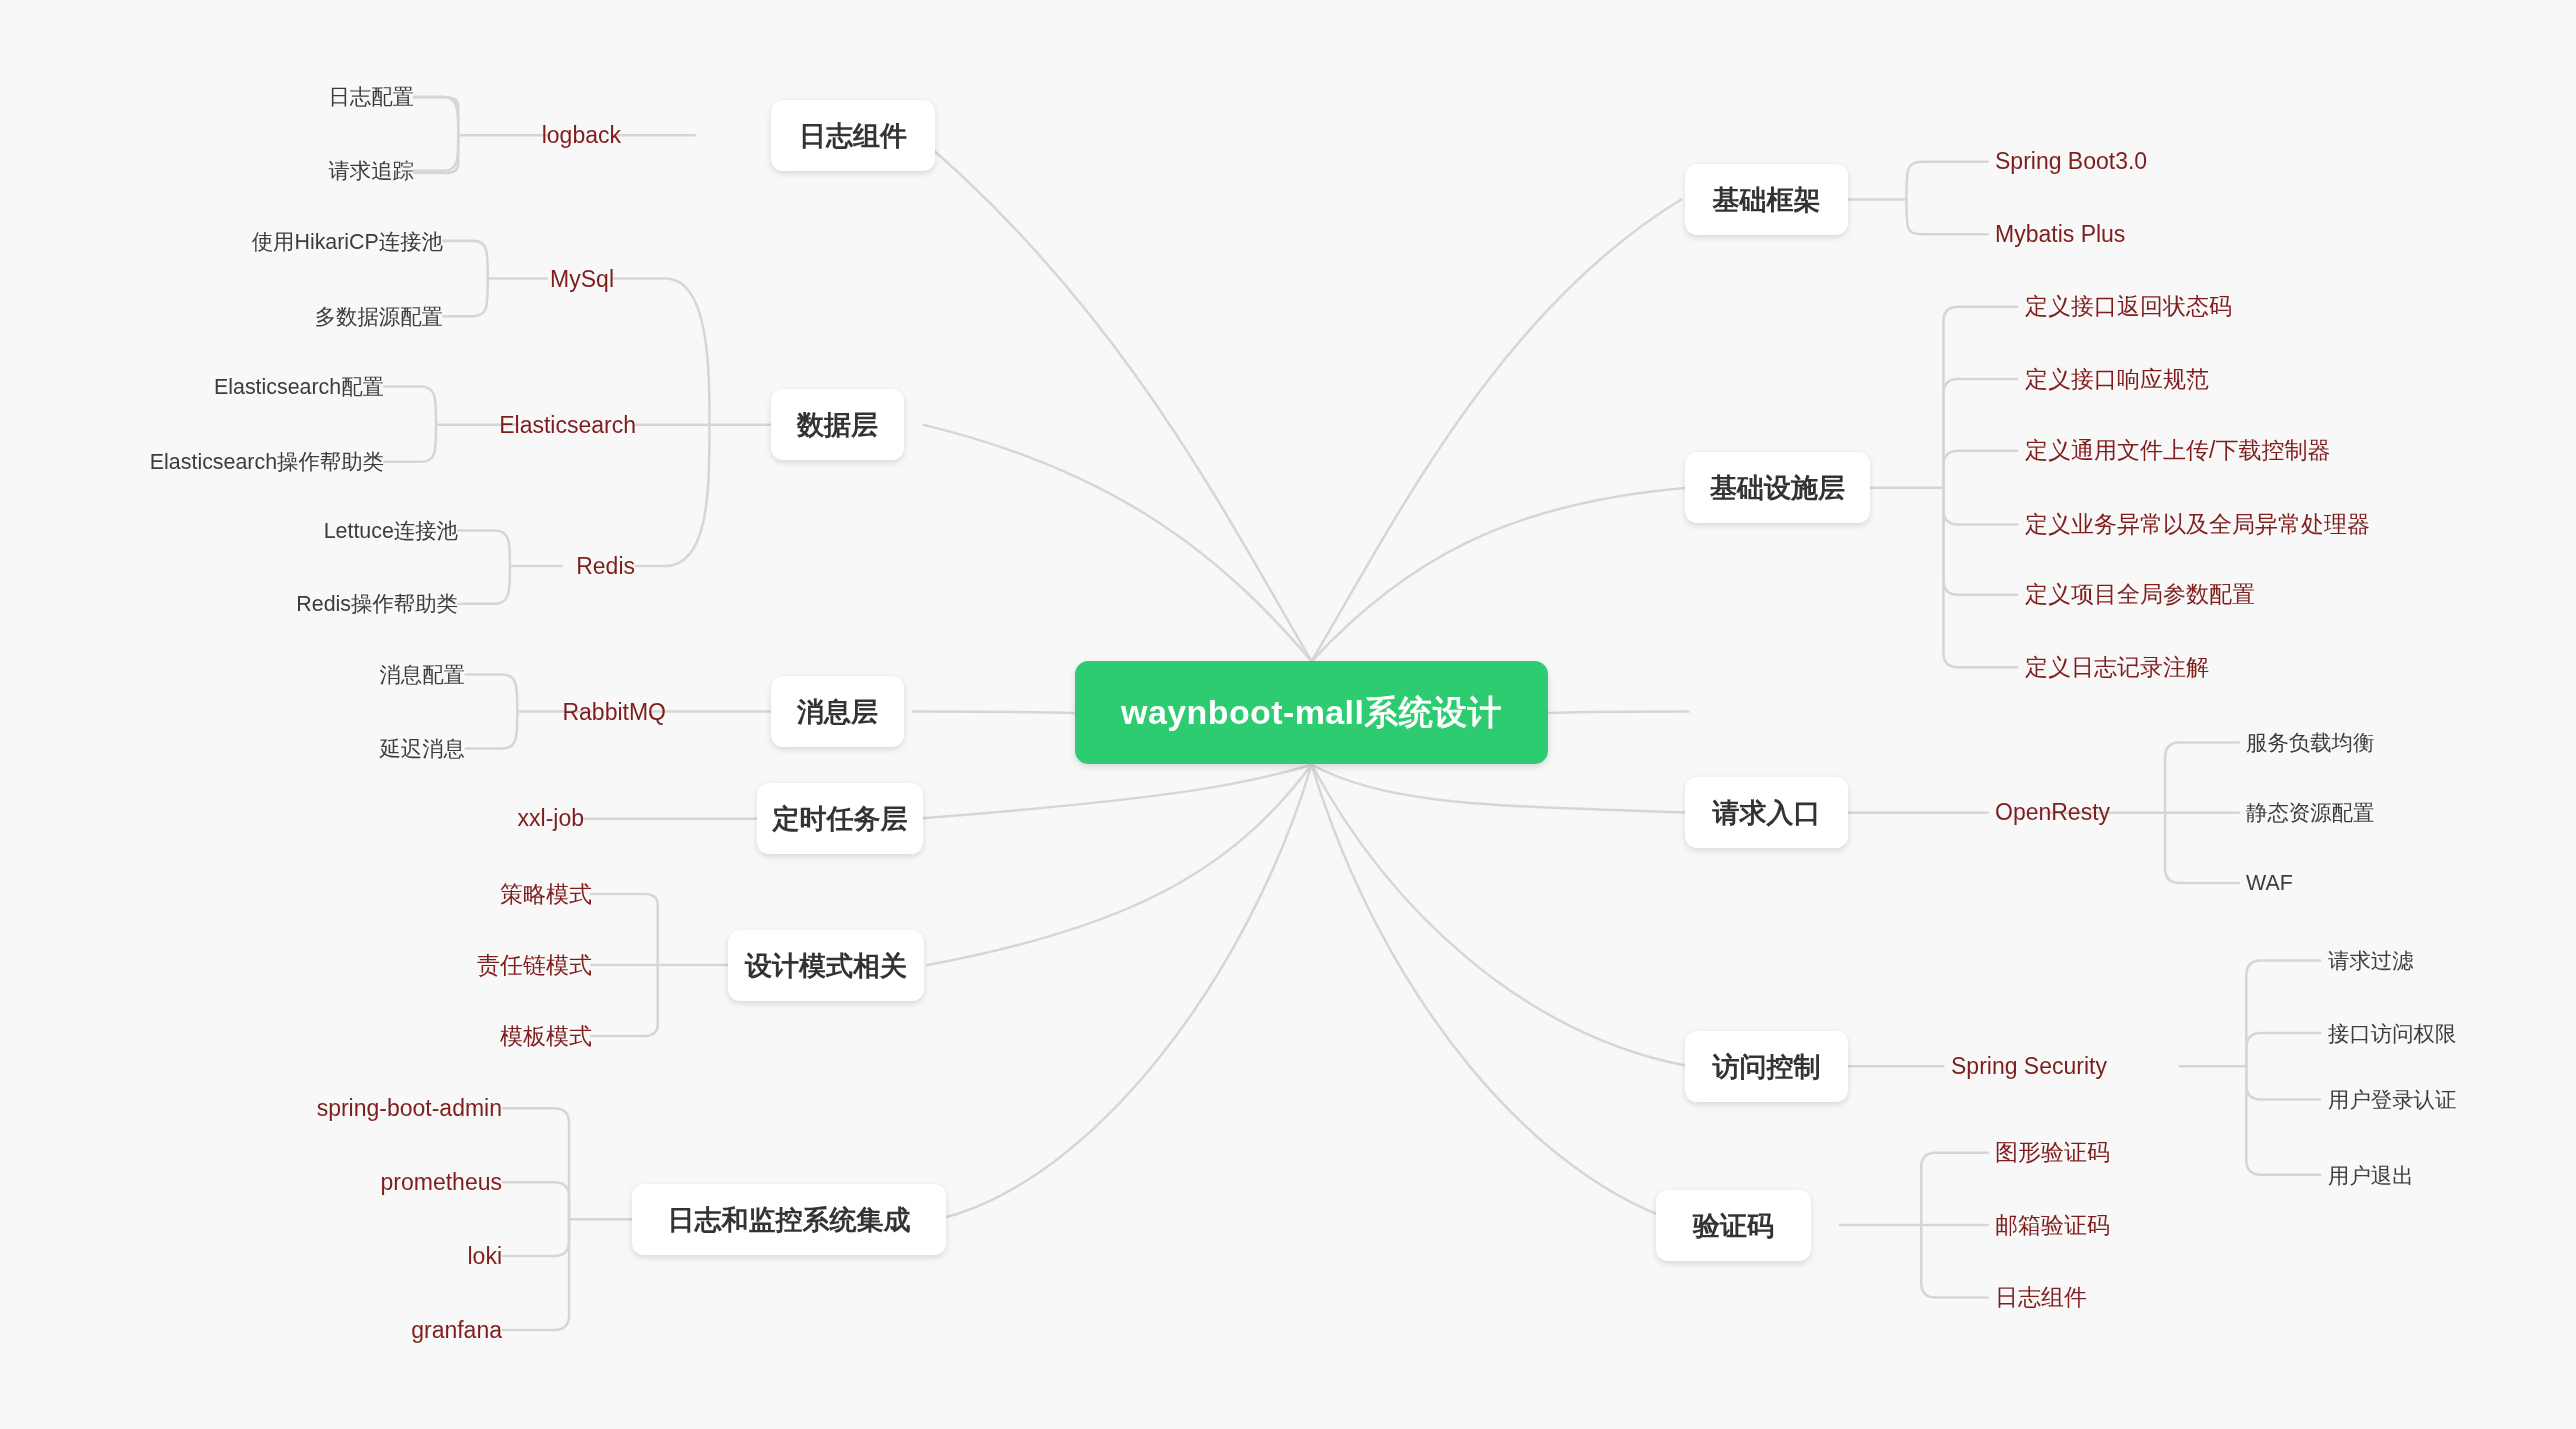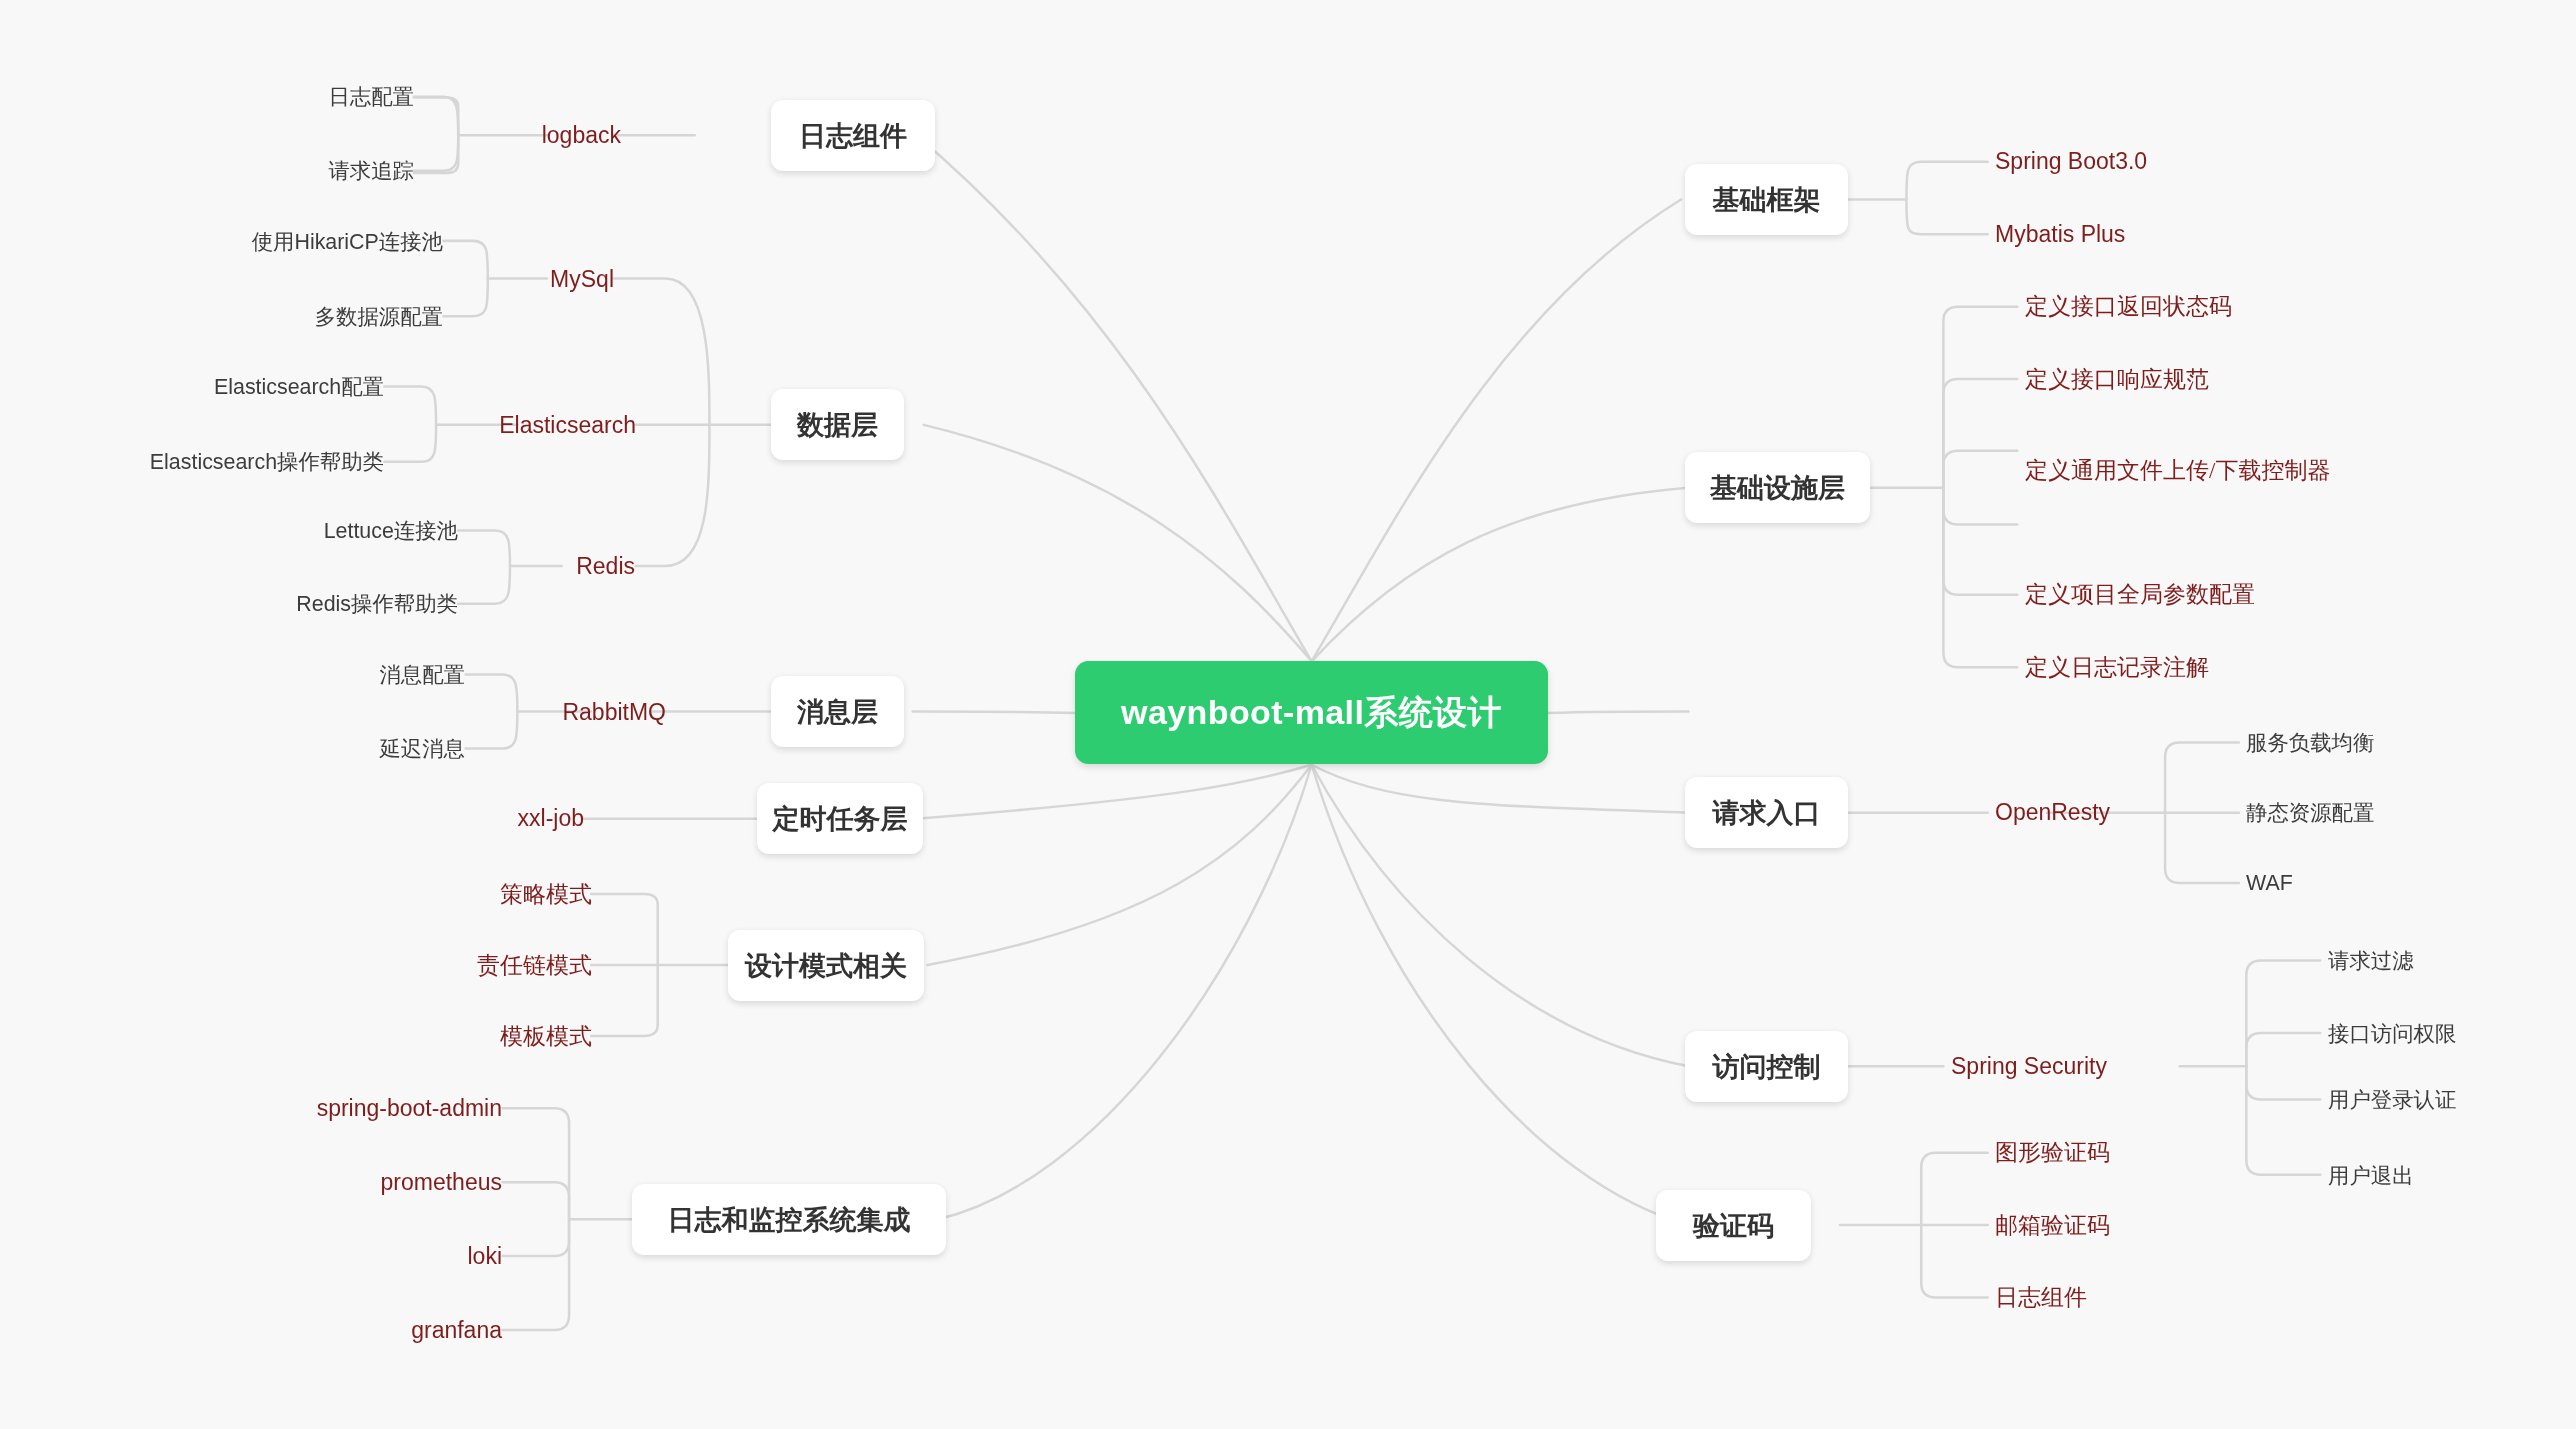--- a/index.html
+++ b/index.html
@@ -279,22 +279,25 @@
 
   <div class="node main" style="left:1685px; top:452px; width:185px; height:71px;">
     <span>基础设施层</span>
   </div>
   <div class="node sub r" style="left:2025px; top:282px; width:443px; height:49px;">
     <span>定义接口返回状态码</span>
   </div>
   <div class="node sub r" style="left:2025px; top:355px; width:443px; height:49px;">
     <span>定义接口响应规范</span>
   </div>
-  <div class="node sub r" style="left:2025px; top:446px; width:517px; height:49px;font-family:Liberation Serif, serif;">
+  <div class="node sub r" style="left:2025px; top:426px; width:517px; height:49px;">
     <span>定义通用文件上传/下载控制器</span>
+  </div>
+  <div class="node sub r" style="left:2025px; top:500px; width:547px; height:49px;">
+    <span>定义业务异常以及全局异常处理器</span>
   </div>
   <div class="node sub r" style="left:2025px; top:570px; width:473px; height:49px;">
     <span>定义项目全局参数配置</span>
   </div>
   <div class="node sub r" style="left:2025px; top:643px; width:443px; height:49px;">
     <span>定义日志记录注解</span>
   </div>
 
   <div class="node main" style="left:1685px; top:777px; width:163px; height:71px;">
     <span>请求入口</span>

